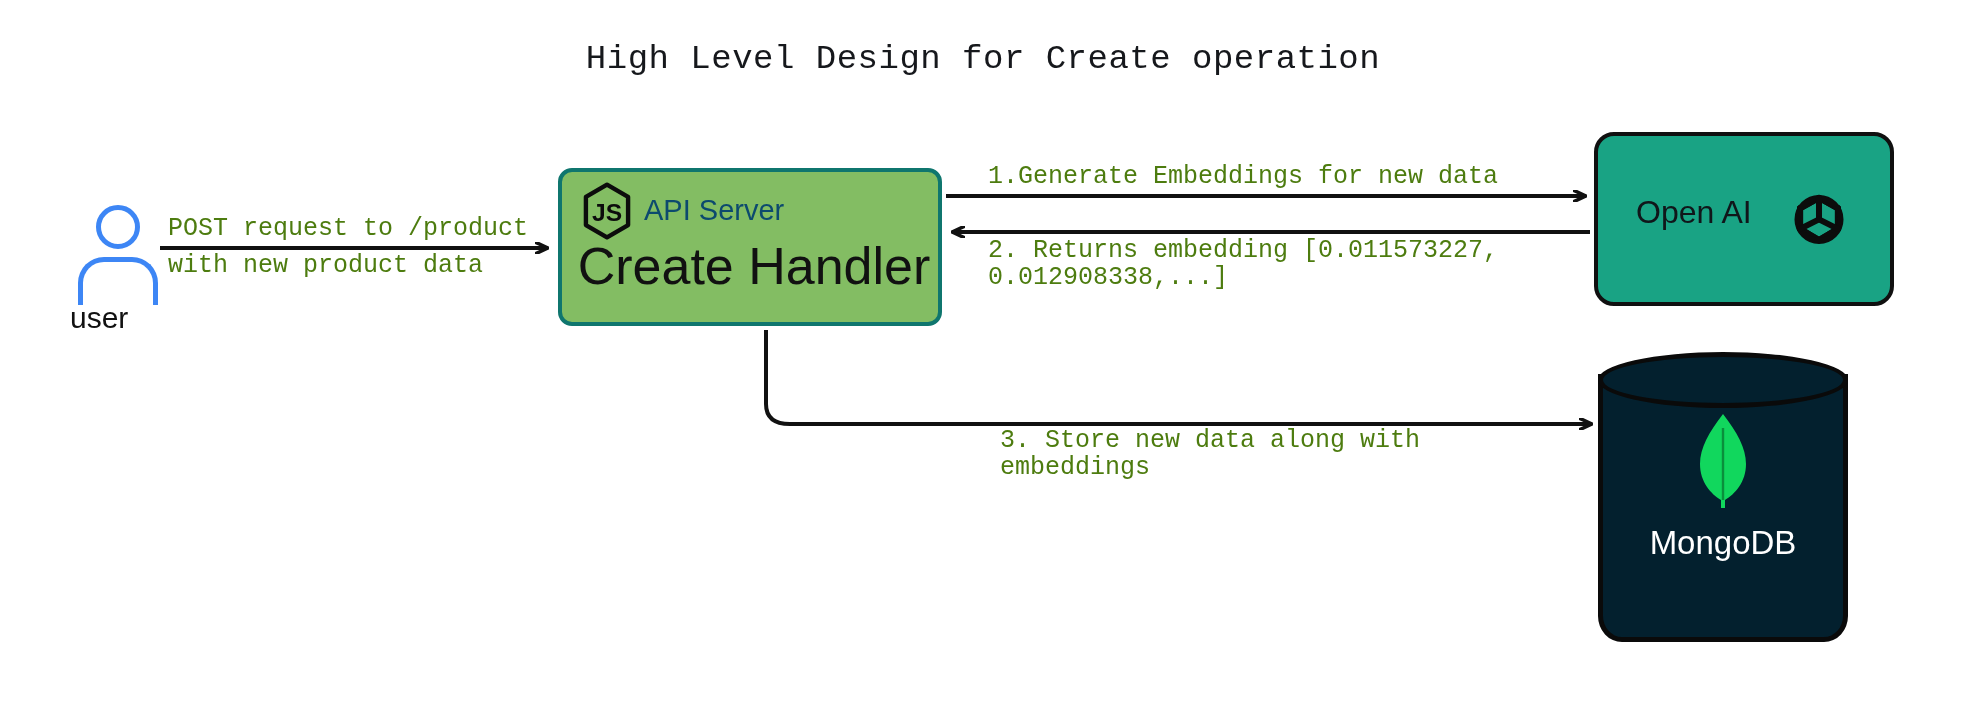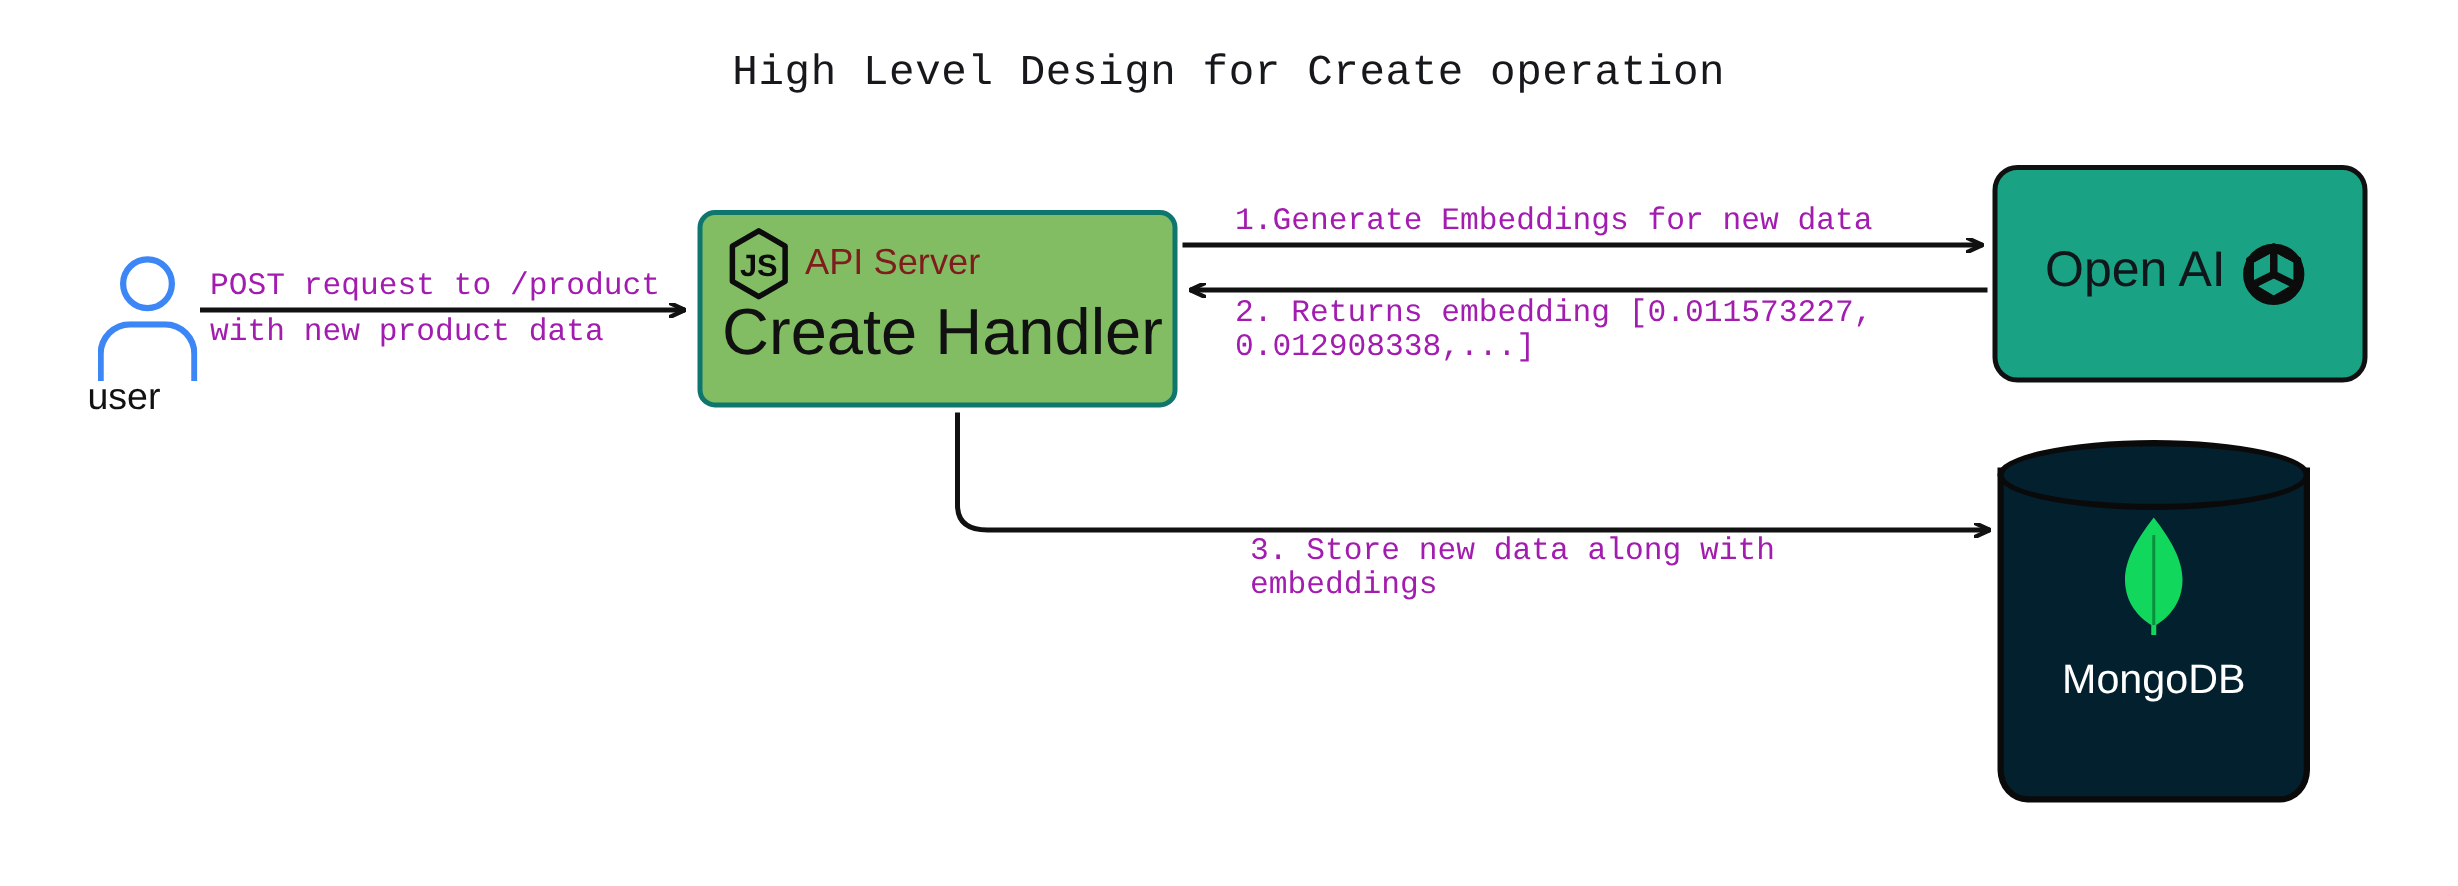--- a/index.html
+++ b/index.html
@@ -68,21 +68,21 @@
   }
   #node-logo {
     position: absolute;
     left: 18px; top: 10px;
     width: 54px; height: 58px;
   }
   #api-server-label {
     position: absolute;
     left: 82px; top: 22px;
     font-size: 29px;
-    color: #7f1d1d;
+    color: #0c4a6e;
     white-space: pre;
   }
   #create-handler-label {
     position: absolute;
     left: 0; top: 64px; width: 384px;
     text-align: center;
     font-size: 52px;
     color: #111;
     white-space: pre;
   }
@@ -92,21 +92,21 @@
     position: absolute;
     left: 1594px; top: 132px;
     width: 300px; height: 174px;
     background: #19a384;
     border: 4px solid #101010;
     border-radius: 20px;
   }
   #openai-label {
     position: absolute;
     left: 38px; top: 58px;
-    font-size: 40px;
+    font-size: 32px;
     color: #10161a;
     white-space: pre;
   }
   #openai-logo {
     position: absolute;
     right: 28px; top: 42px;
     width: 86px; height: 88px;
   }
 
   
@@ -153,21 +153,21 @@
     width: 1966px; height: 709px;
     pointer-events: none;
   }
 
   
   .edge-label {
     position: absolute;
     font-family: "Liberation Mono", "DejaVu Sans Mono", monospace;
     font-size: 25px;
     line-height: 27px;
-    color: #a21caf;
+    color: #4d7c0f;
     white-space: pre;
   }
   #label-post-top   { left: 168px; top: 215px; }
   #label-post-bottom{ left: 168px; top: 252px; }
   #label-step1      { left: 988px; top: 163px; }
   #label-step2      { left: 988px; top: 237px; }
   #label-step3      { left: 1000px; top: 427px; }
 </style>
 </head>
 <body>

